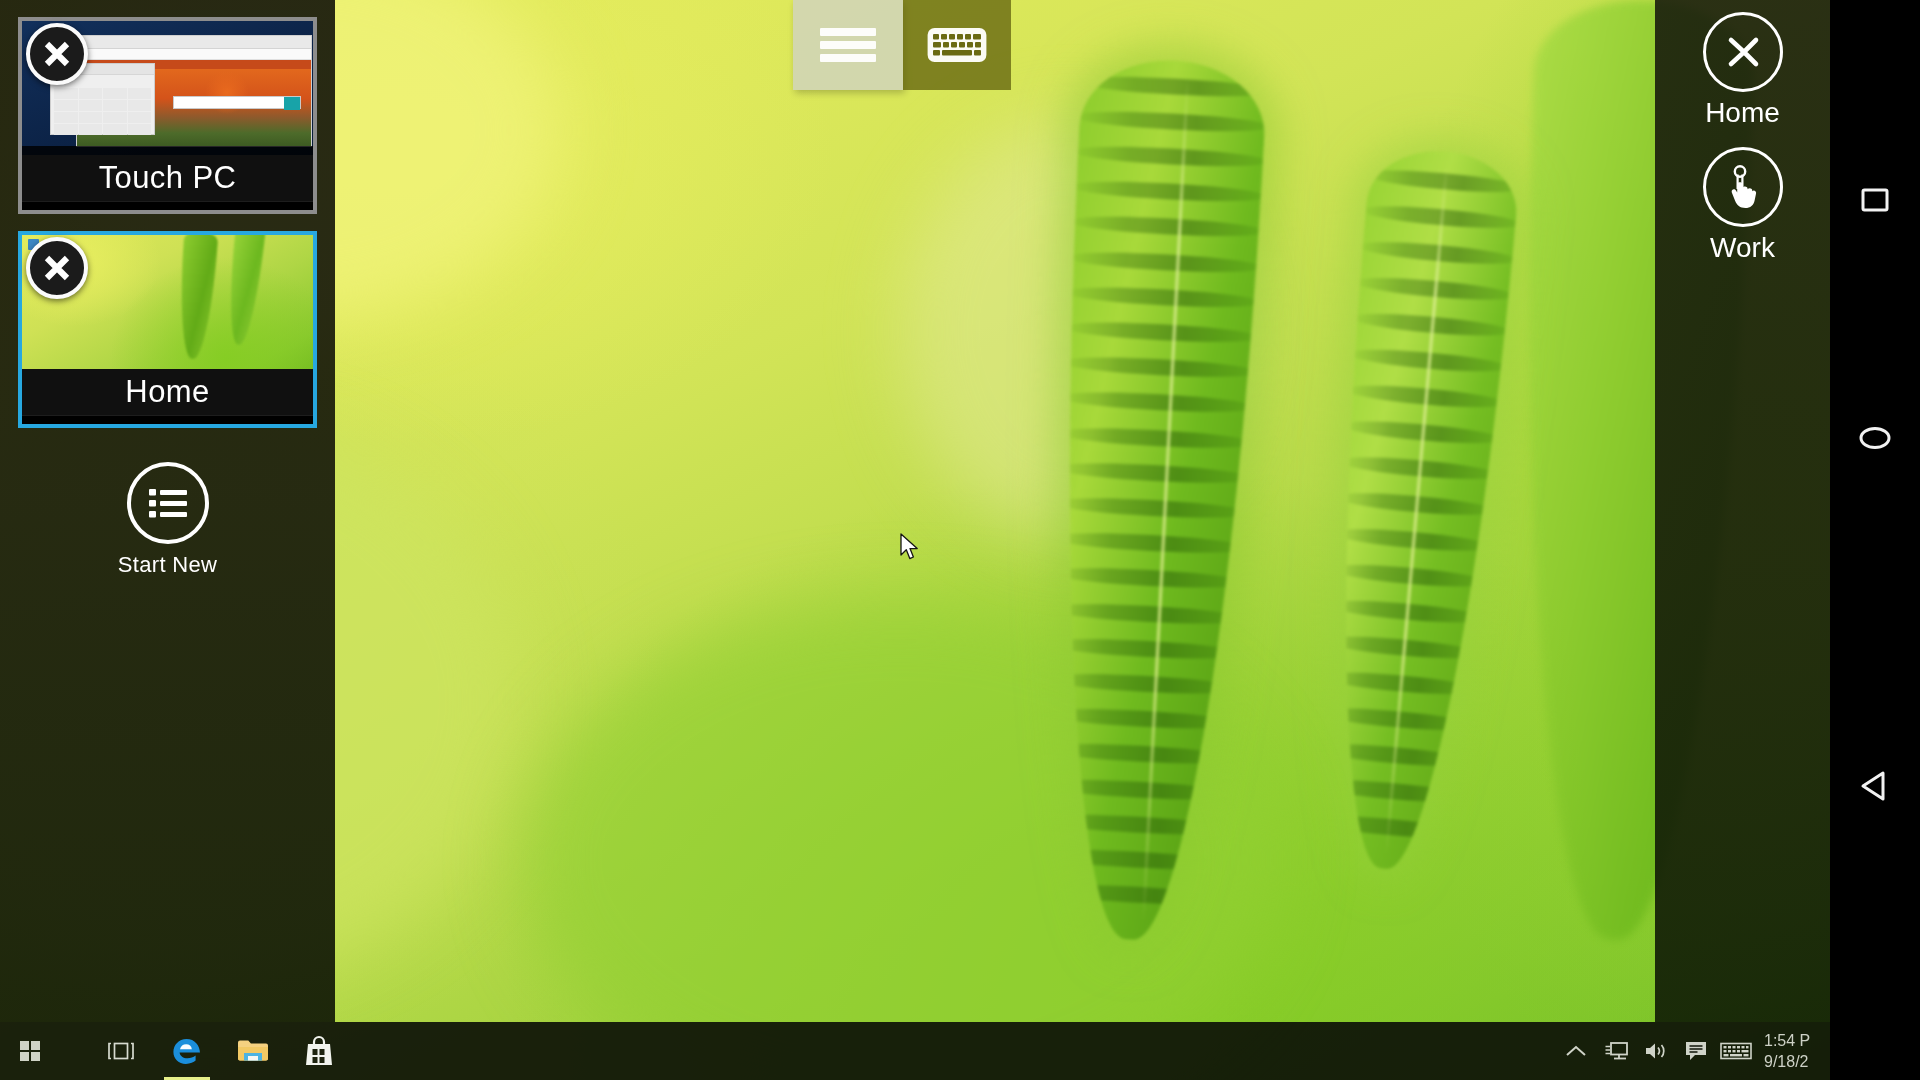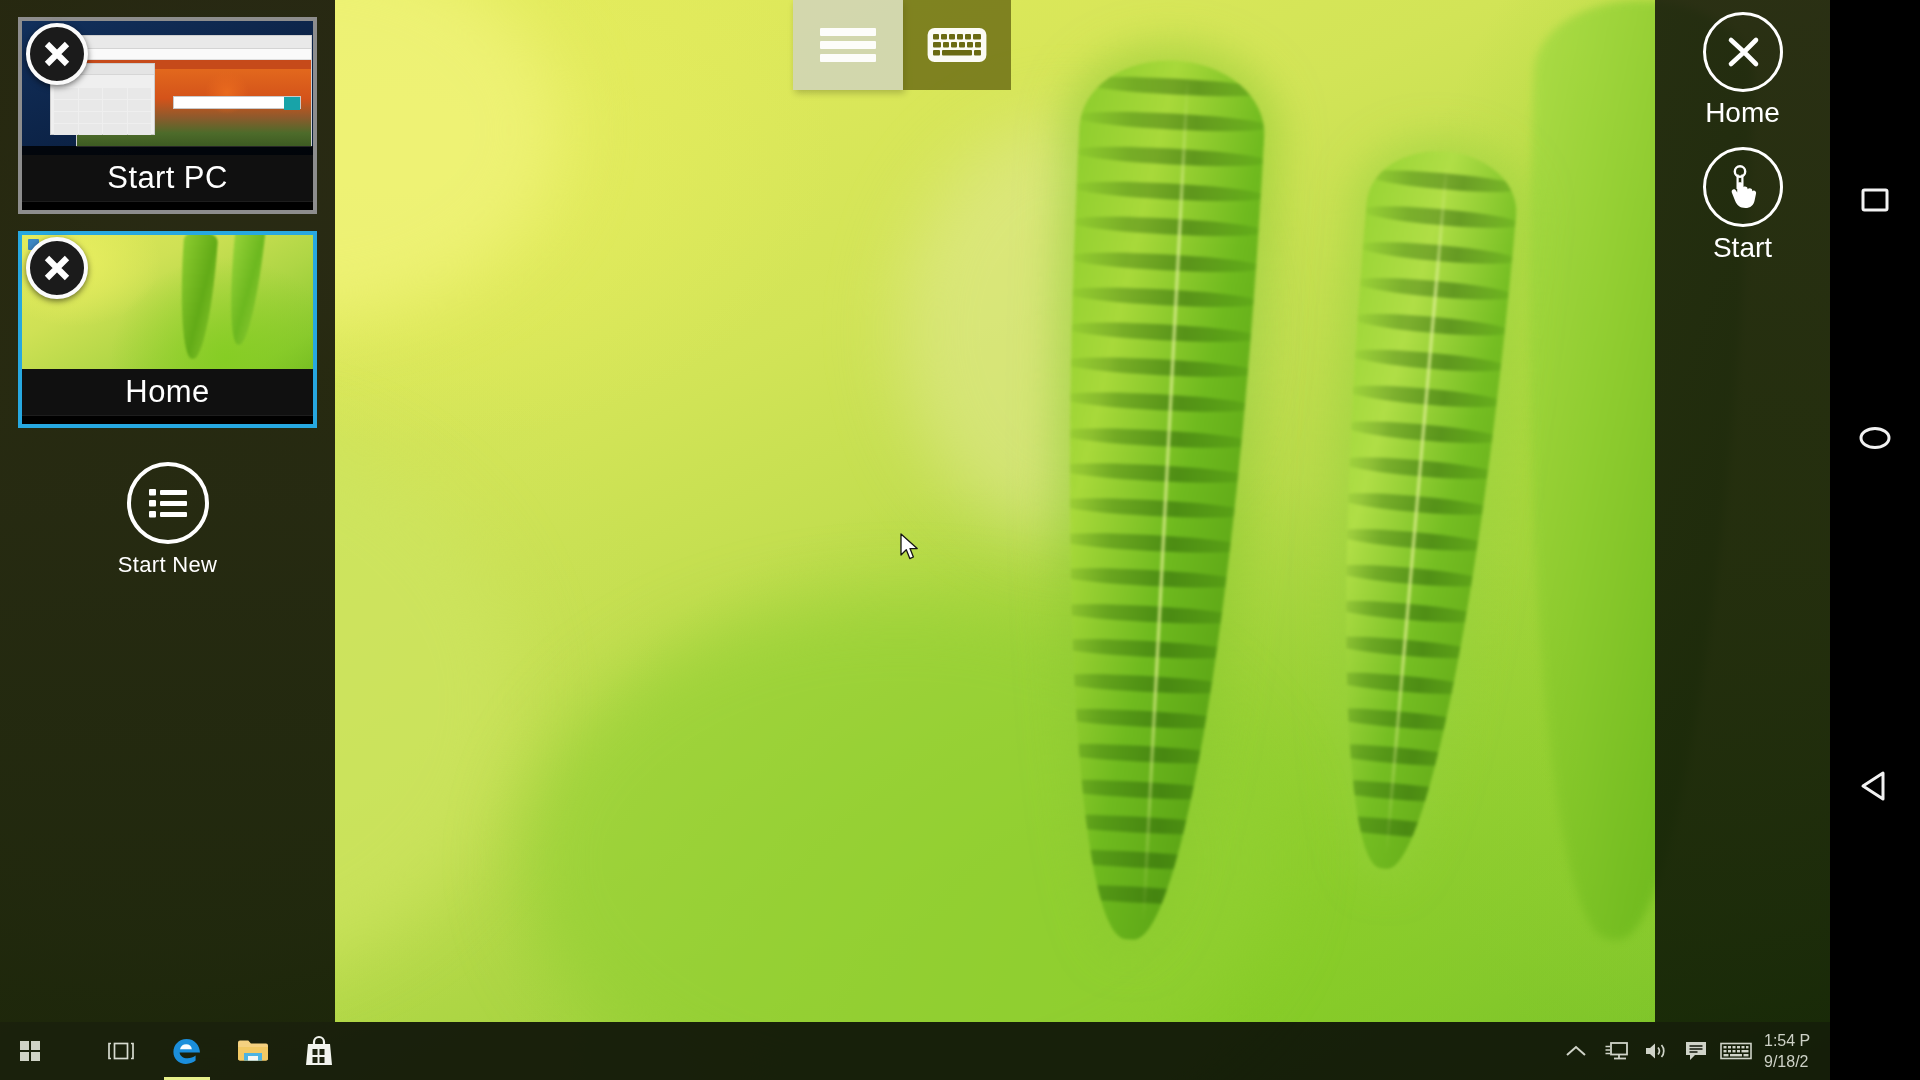--- a/index.html
+++ b/index.html
@@ -516,21 +516,21 @@
                   <i></i>
                   <i></i>
                   <i></i>
                   <i></i>
               </div>
             </div>
             <div class="mini-tb"></div>
           </div>
         </div>
         <div class="thumb-label">
-          <span>Start PC</span>
+          <span>Touch PC</span>
         </div>
         <div class="thumb-taskbar"></div>
       </div>
       <div class="close-badge">
         <svg width="34" height="34" viewBox="0 0 34 34" class="ic">
           <path d="M7 7 L27 27 M27 7 L7 27" stroke="#ffffff" stroke-width="6.2" stroke-linecap="butt"></path>
         </svg>
       </div>
     </div>
 
@@ -594,21 +594,21 @@
           <path d="M16.6 10.5 v14.5 M21.4 10.5 v14.5" stroke="#ffffff" stroke-width="2.2"></path>
           <path d="M16.2 20 c0-2.4 5.4-2.4 5.4 0 v4
                    c1.2-2.6 5.6-1.4 5.0 1.2
                    c1.6-2.2 5.4-.6 4.6 2.0
                    c1.6-1.6 4.6 0 3.8 2.6
                    l-1.4 6.6 c-1.0 4.6 -4.2 7.6 -9.2 7.6
                    c-5.4 0 -8.6 -2.8 -10.2 -7.0
                    l-3.4 -8.6 c-1.0 -2.6 2.6 -4.4 4.2 -1.8 l1.2 2.0z" fill="#ffffff"></path>
         </svg>
       </div>
-      <div class="cap">Start</div>
+      <div class="cap">Work</div>
     </div>
 
   </div>
 
   <div id="nav-bar">
 
     <div class="nav-btn" id="nav-recents">
       <svg width="34" height="30" viewBox="0 0 34 30" class="ic">
         <rect x="5" y="5" width="24" height="20" rx="1.5" fill="none" stroke="#f2f2f2" stroke-width="3"></rect>
       </svg>

